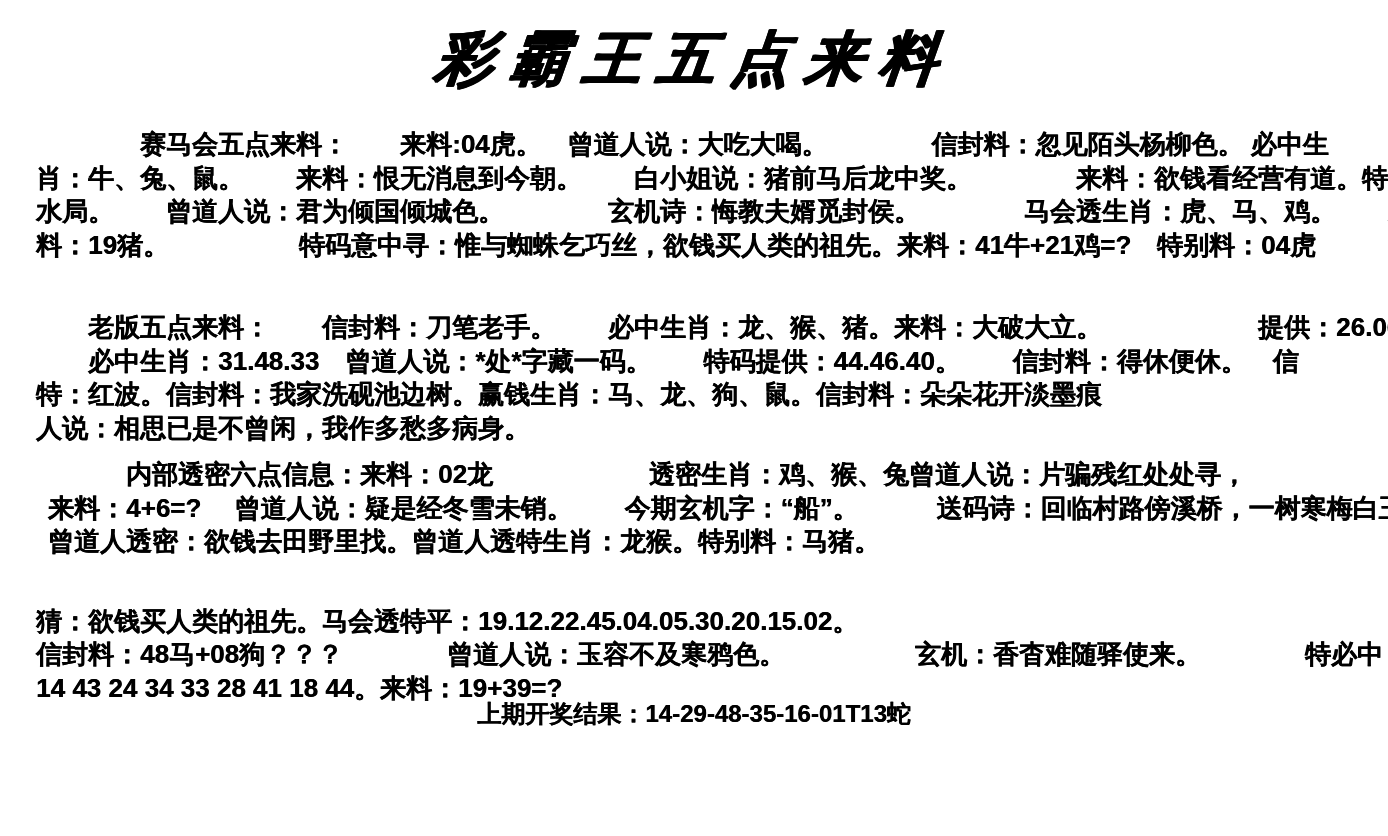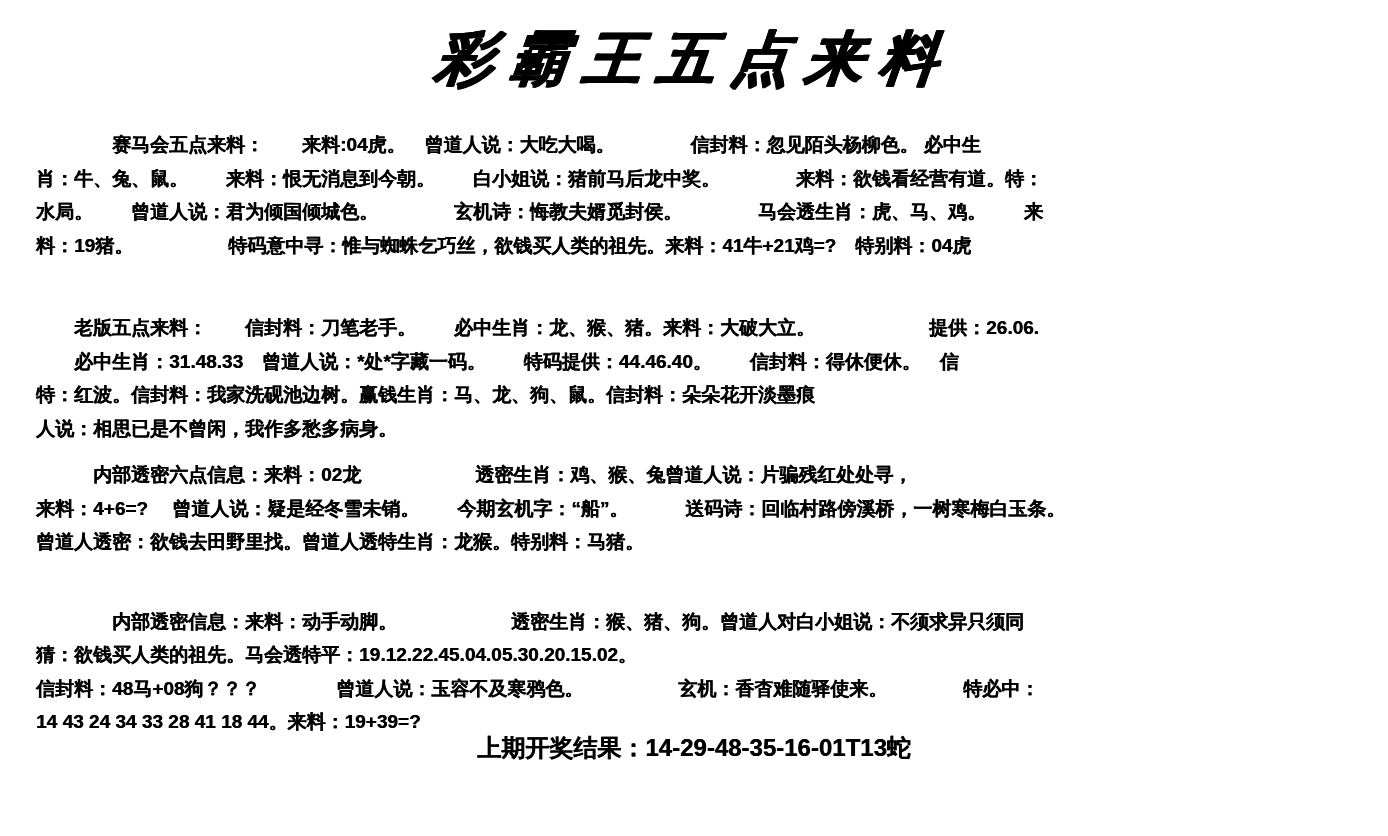--- a/index.html
+++ b/index.html
@@ -21,27 +21,27 @@
     font-weight: 900;
     font-size: 58px;
     line-height: 88px;
     letter-spacing: 16px;
     transform: skewX(-6deg);
     text-shadow: 1px 0 0 #000, 2px 0 0 #000, 0 1px 0 #000, 1px 1px 0 #000, 2px 1px 0 #000;
   }
   .section { padding-left: 36px; padding-right: 8px; }
   .line {
     white-space: pre;
-    font-size: 19px;
+    font-size: 26px;
     line-height: 33.5px;
     text-shadow: 0.5px 0 0 #000;
   }
   .sec-1 { margin-top: 26px; }
   .sec-2 { margin-top: 49px; }
-  .sec-3 { margin-top: 13px; }
+  .sec-3 { margin-top: 13px; margin-left: 12px; }
   .sec-4 { margin-top: 46px; }
   .footer {
     margin-top: -8px;
     text-align: center;
     font-size: 24px;
     line-height: 33px;
     text-shadow: 0.5px 0 0 #000;
     white-space: pre;
   }
 </style>
@@ -66,21 +66,20 @@
     <div class="line">人说：相思已是不曾闲，我作多愁多病身。</div>
   </div>
 
   <div class="section sec-3">
     <div class="line">　　　内部透密六点信息：来料：02龙　　　　　　透密生肖：鸡、猴、兔曾道人说：片骗残红处处寻，</div>
     <div class="line">来料：4+6=?　 曾道人说：疑是经冬雪未销。　　今期玄机字：“船”。　　　送码诗：回临村路傍溪桥，一树寒梅白玉条。</div>
     <div class="line">曾道人透密：欲钱去田野里找。曾道人透特生肖：龙猴。特别料：马猪。</div>
   </div>
 
   <div class="section sec-4">
-    <div class="line">　　　　内部透密信息：来料：动手动脚。　　　　　　透密生肖：猴、猪、狗。曾道人对白小姐说：不须求异只须同</div>
     <div class="line">猜：欲钱买人类的祖先。马会透特平：19.12.22.45.04.05.30.20.15.02。</div>
     <div class="line">信封料：48马+08狗？？？　　　　曾道人说：玉容不及寒鸦色。　　　　　玄机：香杳难随驿使来。　　　　特必中：</div>
     <div class="line">14 43 24 34 33 28 41 18 44。来料：19+39=?</div>
   </div>
 
   <div class="footer"><span>上期开奖结果：</span><span>14-29-48-35-16-01T13蛇</span></div>
 
 </div>
 
 </body></html>

